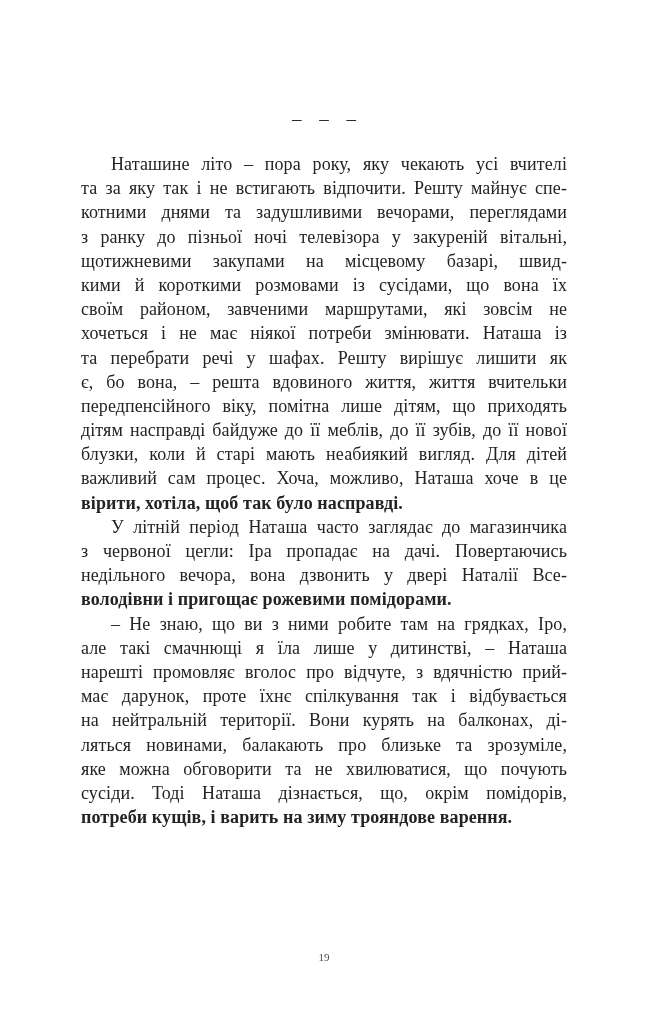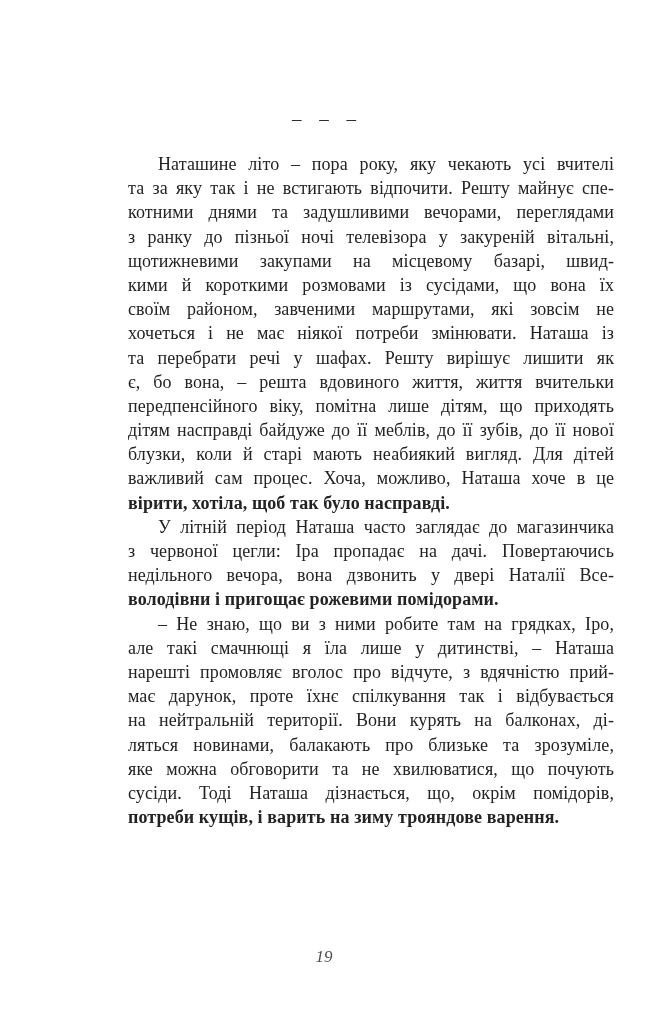--- a/index.html
+++ b/index.html
@@ -32,21 +32,20 @@
   }
   .text-block {
     position: absolute;
     top: 152px;
     left: 81px;
     width: 486px;
     font-size: 18px;
     line-height: 24.2px;
     color: var(--text-color, #232323);
     letter-spacing: 0.1px;
-    margin-left: 47px;
   }
   .paragraph {
     margin: 0;
   }
   .line {
     height: 24.2px;
     text-align: justify;
     text-align-last: justify;
   }
   .line.first {
@@ -55,24 +54,23 @@
   .line.last {
     text-align-last: left;
     font-weight: bold;
   }
   .page-number {
     position: absolute;
     top: 946px;
     left: 81px;
     width: 486px;
     text-align: center;
-    font-size: 17px;
+    font-size: 11px;
     line-height: 22px;
     color: var(--muted-color, #4f4f4f);
-    font-style: italic;
   }
 </style>
 </head>
 <body>
 
 <div class="page">
   <div class="separator">– – –</div>
 
   <div class="text-block" id="text-block">
       <div class="paragraph">

